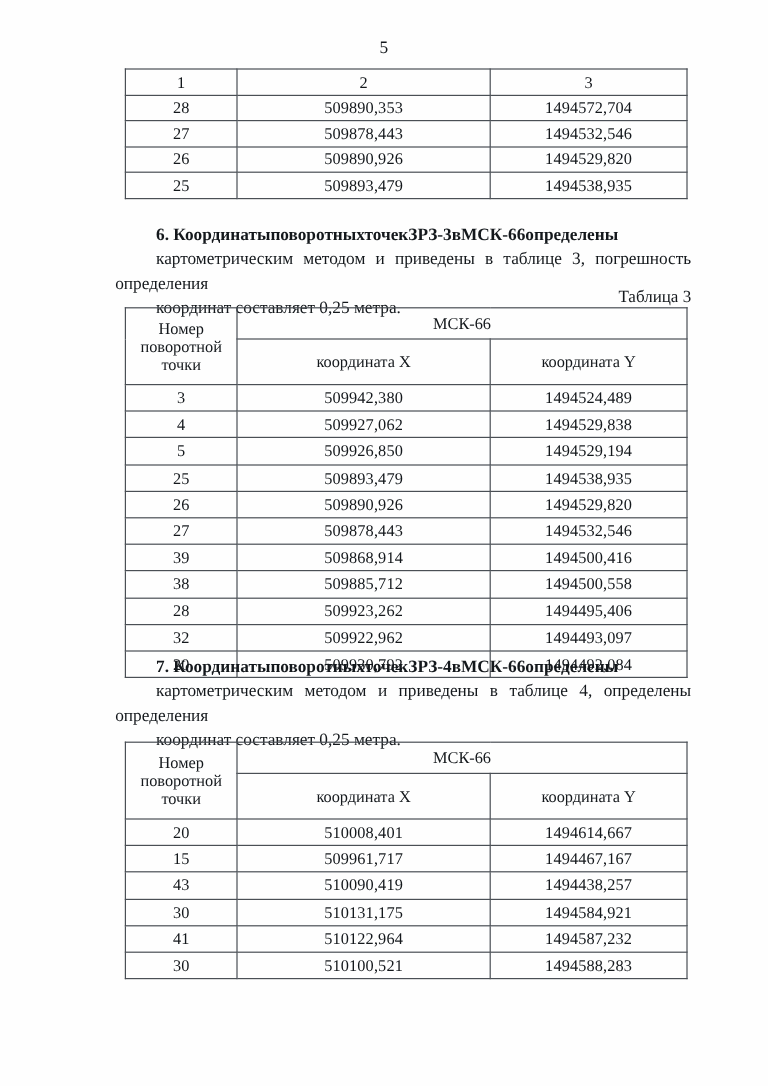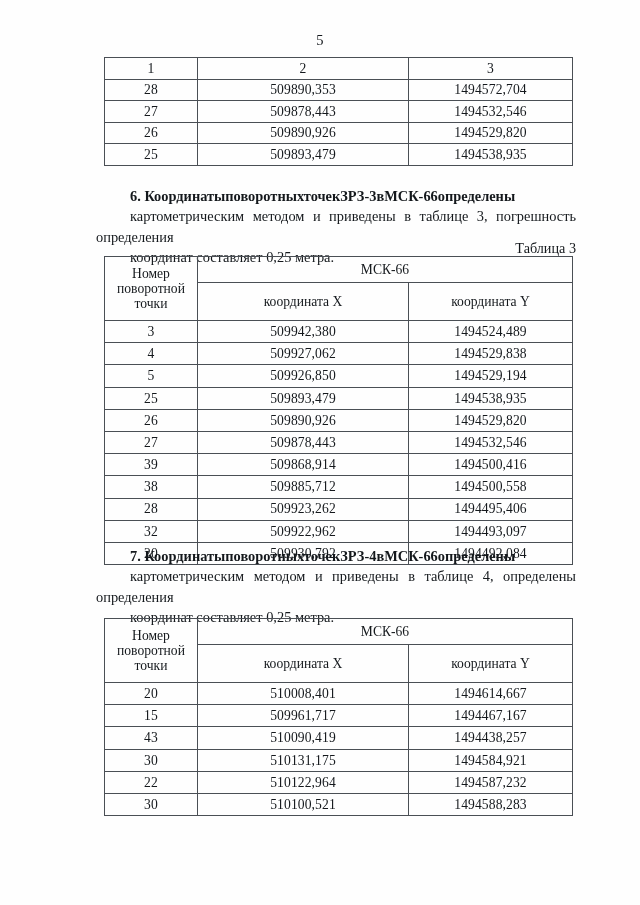--- a/index.html
+++ b/index.html
@@ -278,21 +278,21 @@
           <td class="num">43</td>
           <td class="num">510090,419</td>
           <td class="num">1494438,257</td>
         </tr>
         <tr>
           <td class="num">30</td>
           <td class="num">510131,175</td>
           <td class="num">1494584,921</td>
         </tr>
         <tr>
-          <td class="num">22</td>
+          <td class="num">41</td>
           <td class="num">510122,964</td>
           <td class="num">1494587,232</td>
         </tr>
         <tr>
           <td class="num">30</td>
           <td class="num">510100,521</td>
           <td class="num">1494588,283</td>
         </tr>
       </tbody>
   </table>

